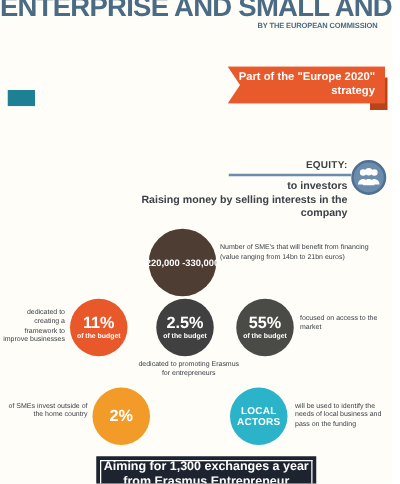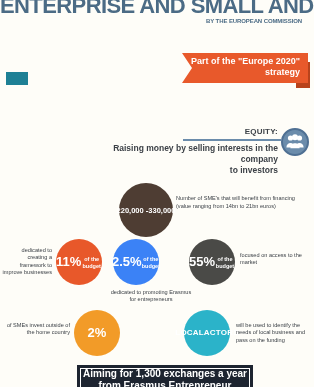--- a/index.html
+++ b/index.html
@@ -176,30 +176,31 @@
     font-size: 5.6px;
     line-height: 7.5px;
     color: #3C4147;
   }
 
   
   .pct-circle {
     position: absolute;
     border-radius: 50%;
     display: flex;
+    flex-direction: column;
     align-items: center;
     justify-content: center;
     color: #ffffff;
     text-align: center;
   }
   .pct-value { font-size: 13px; font-weight: bold; line-height: 14px; }
   .pct-sub { font-size: 5.5px; font-weight: bold; line-height: 7px; margin-top: 1px; }
 
   .c-11 { left: 56px; top: 239px; width: 46px; height: 46px; background: #E8582A; }
-  .c-25 { left: 113px; top: 239px; width: 46px; height: 46px; background: #3b82f6; }
+  .c-25 { left: 125px; top: 239px; width: 46px; height: 46px; background: #404040; }
   .c-20 { left: 189px; top: 239px; width: 46px; height: 46px; background: #4A4A47; }
   .c-2  { left: 74px; top: 310px; width: 46px; height: 46px; background: #F29B28; }
   .c-local { left: 184px; top: 310px; width: 46px; height: 46px; background: #2BB3C9; text-align: center; }
   .local-line { font-size: 8px; font-weight: bold; line-height: 9.5px; letter-spacing: 0.2px; }
 
   .side-text {
     position: absolute;
     font-size: 5.6px;
     line-height: 7.4px;
     color: #3C4147;
@@ -268,22 +269,22 @@
     <svg width="18" height="15" viewBox="0 0 18 15" aria-hidden="true">
       <circle cx="4.5" cy="4" r="2.6" fill="#ffffff"></circle>
       <circle cx="13.5" cy="4" r="2.6" fill="#ffffff"></circle>
       <circle cx="9" cy="3.3" r="3" fill="#ffffff"></circle>
       <path d="M0.4 13.5c0-2.6 1.9-4.4 4.1-4.4s4.1 1.8 4.1 4.4z" fill="#ffffff"></path>
       <path d="M9.4 13.5c0-2.6 1.9-4.4 4.1-4.4s4.1 1.8 4.1 4.4z" fill="#ffffff"></path>
       <path d="M4.4 14.2c0-3 2.1-5 4.6-5s4.6 2 4.6 5z" fill="#ffffff"></path>
     </svg>
   </div>
   <div class="equity-desc">
+    <div>to investors</div>
     <div>Raising money by selling interests in the company</div>
-    <div>to investors</div>
   </div>
 
   <div class="brown-circle">
     <span>220,000 -330,000</span>
   </div>
   <div class="brown-desc">
     <div>Number of SME's that will benefit from financing</div>
     <div>(value ranging from 14bn to 21bn euros)</div>
   </div>
 

